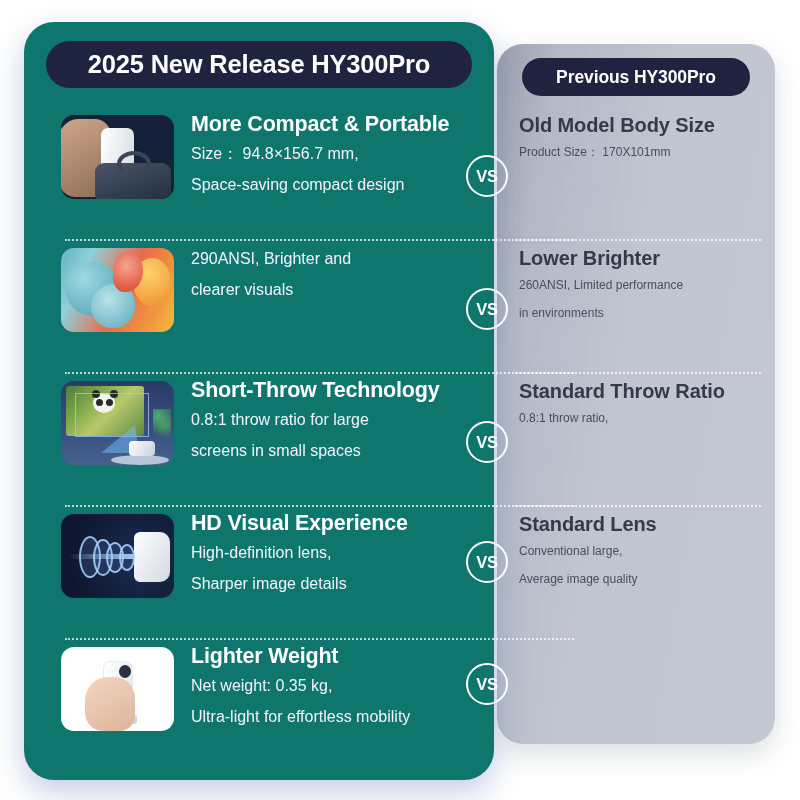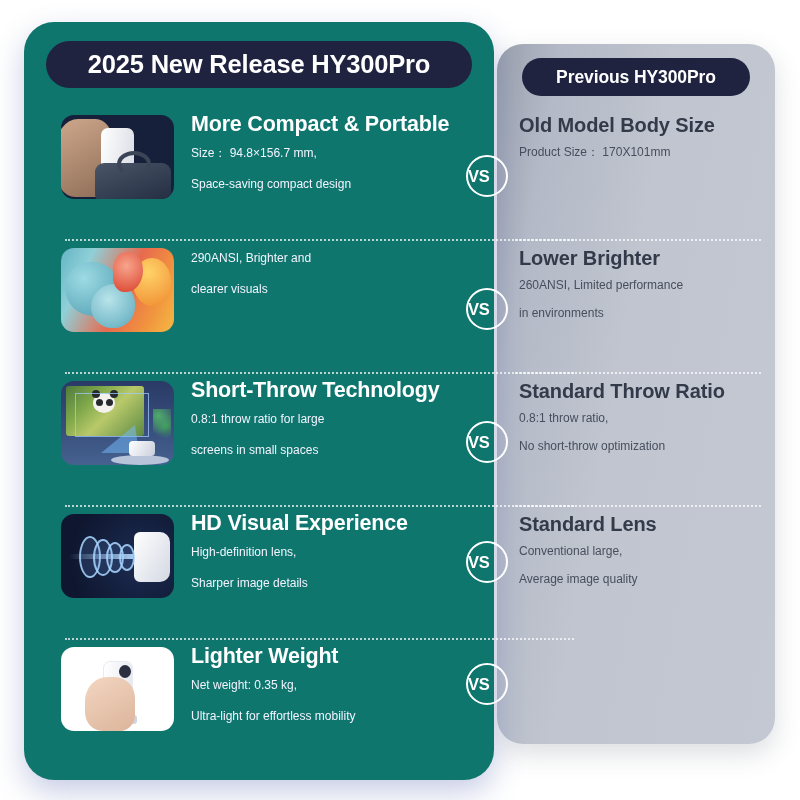--- a/index.html
+++ b/index.html
@@ -110,21 +110,21 @@
   .h-l {
     color: #ffffff;
     font-size: 21.5px;
     font-weight: bold;
     letter-spacing: -0.2px;
     line-height: 28px;
     white-space: nowrap;
   }
   .s-l {
     color: #f2f4ff;
-    font-size: 12px;
+    font-size: 16px;
     line-height: 31px;
     white-space: nowrap;
   }
 
   
   .rows-right {
     position: absolute;
     left: 0; top: 62px;
     width: 278px;
   }
@@ -158,21 +158,21 @@
   .vs {
     position: absolute;
     width: 42px;
     height: 42px;
     border-radius: 50%;
     border: 2.5px solid #ffffff;
     color: #ffffff;
     font-size: 16.5px;
     font-weight: bold;
     line-height: 38px;
-    text-align: left;
+    text-align: center;
     letter-spacing: -0.3px;
     left: 466px;
     z-index: 6;
   }
 
   
   .img-bag { background: #16203a; }
   .img-bag .hand {
     position: absolute; left: -6px; top: 4px;
     width: 58px; height: 78px; border-radius: 40% 30% 25% 35%;
@@ -324,21 +324,20 @@
 
       <div class="row-r">
         <div class="h-r">Lower Brighter</div>
         <div class="s-r">260ANSI, Limited performance</div>
         <div class="s-r">in environments</div>
       </div>
 
       <div class="row-r">
         <div class="h-r">Standard Throw Ratio</div>
         <div class="s-r">0.8:1 throw ratio,</div>
-        <div class="s-r">No short-throw optimization</div>
       </div>
 
       <div class="row-r">
         <div class="h-r">Standard Lens</div>
         <div class="s-r">Conventional large,</div>
         <div class="s-r">Average image quality</div>
       </div>
 
 
     </div>

